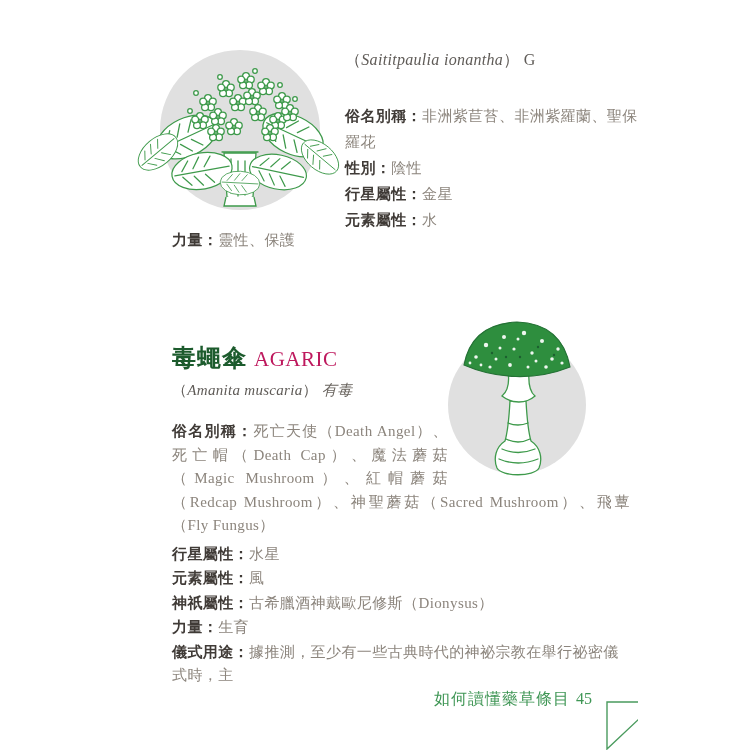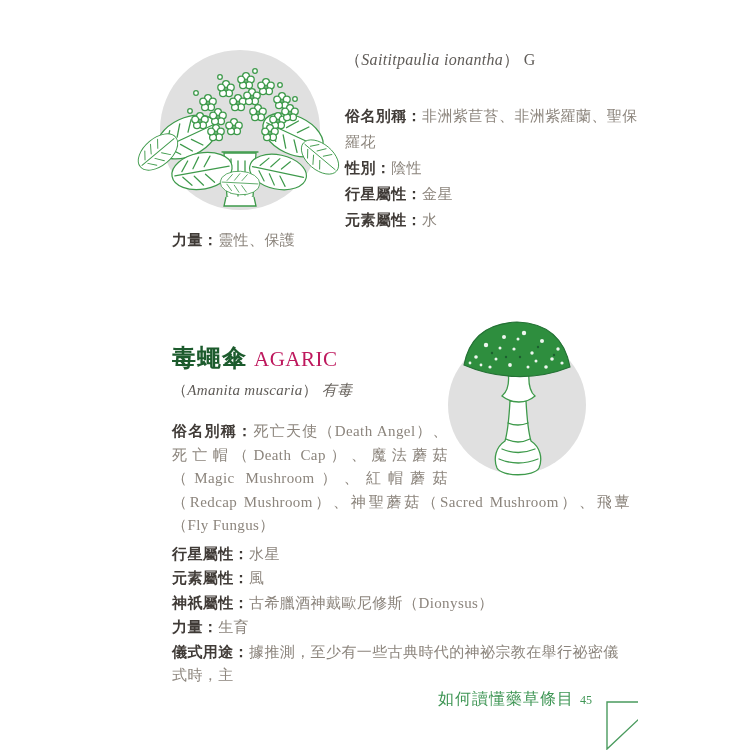--- a/index.html
+++ b/index.html
@@ -25,21 +25,21 @@
   .agaric-sub{margin-top:7px;}
   .poison{font-family:"Liberation Sans","DejaVu Sans",sans-serif;color:#6a655f;margin-left:4px;font-style:italic;}
 
   .agaric-body{left:172px;top:419px;width:458px;line-height:23.5px;}
   .agaric-names{text-align:justify;margin:0;}
   .wrap-spacer{float:right;width:182px;height:71px;}
   .agaric-fields .field:first-child{margin-top:4px;}
 
   .footer{left:392px;top:689px;width:200px;text-align:right;color:#3f9655;}
   .footer .sec{font-family:Liberation Sans, sans-serif;font-size:16px;letter-spacing:1px;}
-  .footer .num{font-size:12px;margin-left:6px;}
+  .footer .num{font-size:16px;margin-left:6px;}
 
   svg .ln{fill:none;stroke:#3e9a4b;stroke-width:1.3;stroke-linecap:round;}
   svg .lnw{fill:#ffffff;stroke:#3e9a4b;stroke-width:1.3;}
 </style>
 </head>
 <body>
 
 <div class="page">
 
   <svg class="abs" style="left:130px;top:45px;" width="220" height="175" viewBox="0 0 220 175">

